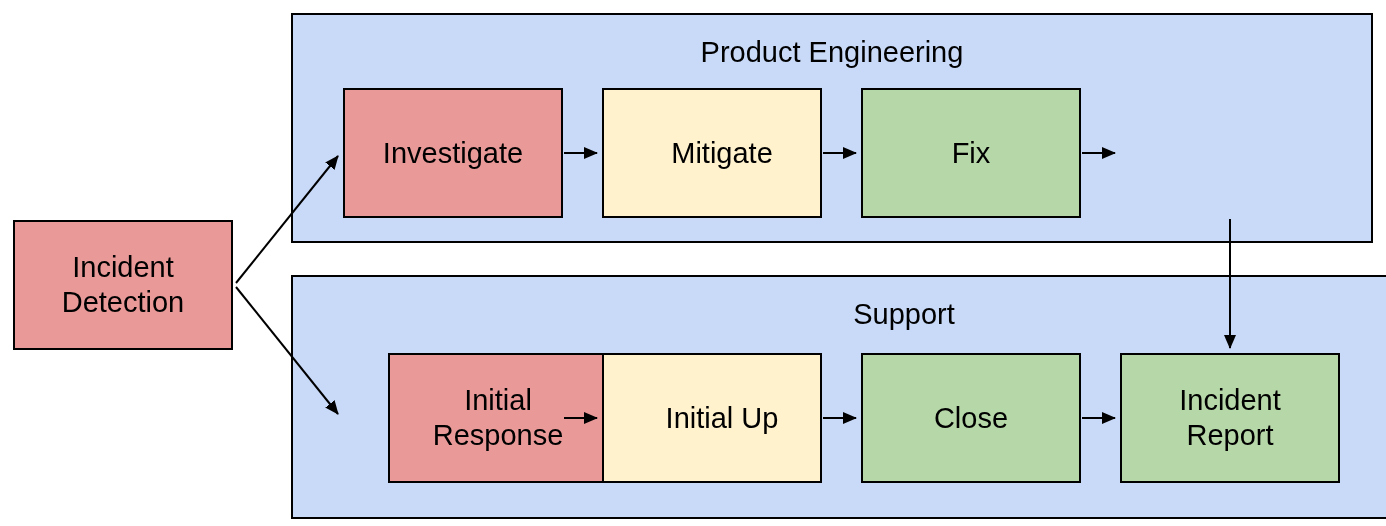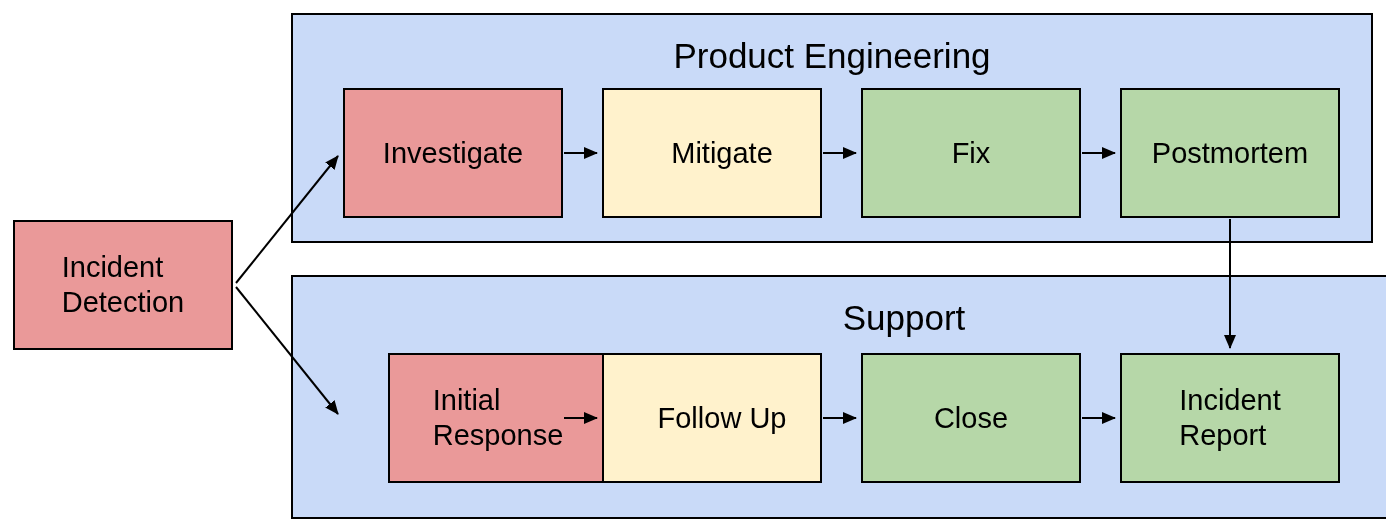--- a/index.html
+++ b/index.html
@@ -18,33 +18,33 @@
     border: 2px solid #000000;
     background: #c9daf8;
   }
   .lane-pe      { left: 291px; top: 13px;  width: 1082px; height: 230px; }
   .lane-support { left: 291px; top: 275px; width: 1226px; height: 244px; }
   .lane-title {
     position: absolute;
     left: 0; top: 20px;
     width: 100%;
     text-align: center;
-    font-size: 35px;
+    font-size: 29px;
     line-height: 1.2;
   }
   .node {
     position: absolute;
     box-sizing: border-box;
     width: 220px;
     height: 130px;
     border: 2px solid #000000;
     display: flex;
     align-items: center;
     justify-content: center;
-    text-align: left;
+    text-align: center;
     font-size: 29px;
     line-height: 1.2;
     white-space: pre-line;
   }
   .node-start { left: 13px;  top: 220px; }
   .r1 { top: 88px; }
   .r2 { top: 353px; }
   .c1 { left: 343px; }
   .c2 { left: 602px; padding-left: 20px; }
   .c3 { left: 861px; }
@@ -70,25 +70,24 @@
   <div class="lane lane-support">
     <div class="lane-title">Support</div>
   </div>
 
   <div class="node node-start" style="background-color: rgb(234, 153, 153);">Incident
 Detection</div>
 
   <div class="node r1 c1" style="background-color: rgb(234, 153, 153);">Investigate</div>
   <div class="node r1 c2" style="background-color: rgb(255, 242, 204);">Mitigate</div>
   <div class="node r1 c3" style="background-color: rgb(182, 215, 168);">Fix</div>
-  <div class="node r1 c4" style="background-color: rgb(182, 215, 168);">Postmortem</div>
 
   <div class="node r2 c1" style="background-color: rgb(234, 153, 153); margin-left: 45px;">Initial
 Response</div>
-  <div class="node r2 c2" style="background-color: rgb(255, 242, 204);">Follow Up</div>
+  <div class="node r2 c2" style="background-color: rgb(255, 242, 204);">Initial Up</div>
   <div class="node r2 c3" style="background-color: rgb(182, 215, 168);">Close</div>
   <div class="node r2 c4" style="background-color: rgb(182, 215, 168);">Incident
 Report</div>
 
   <svg id="edge-layer" viewBox="0 0 1386 526" xmlns="http://www.w3.org/2000/svg">
     <defs>
       <marker id="arrowhead" markerUnits="userSpaceOnUse" markerWidth="16" markerHeight="14" refX="13" refY="6" orient="auto">
         <path d="M0,0 L14,6 L0,12 Z" fill="#000000"></path>
       </marker>
     </defs>

